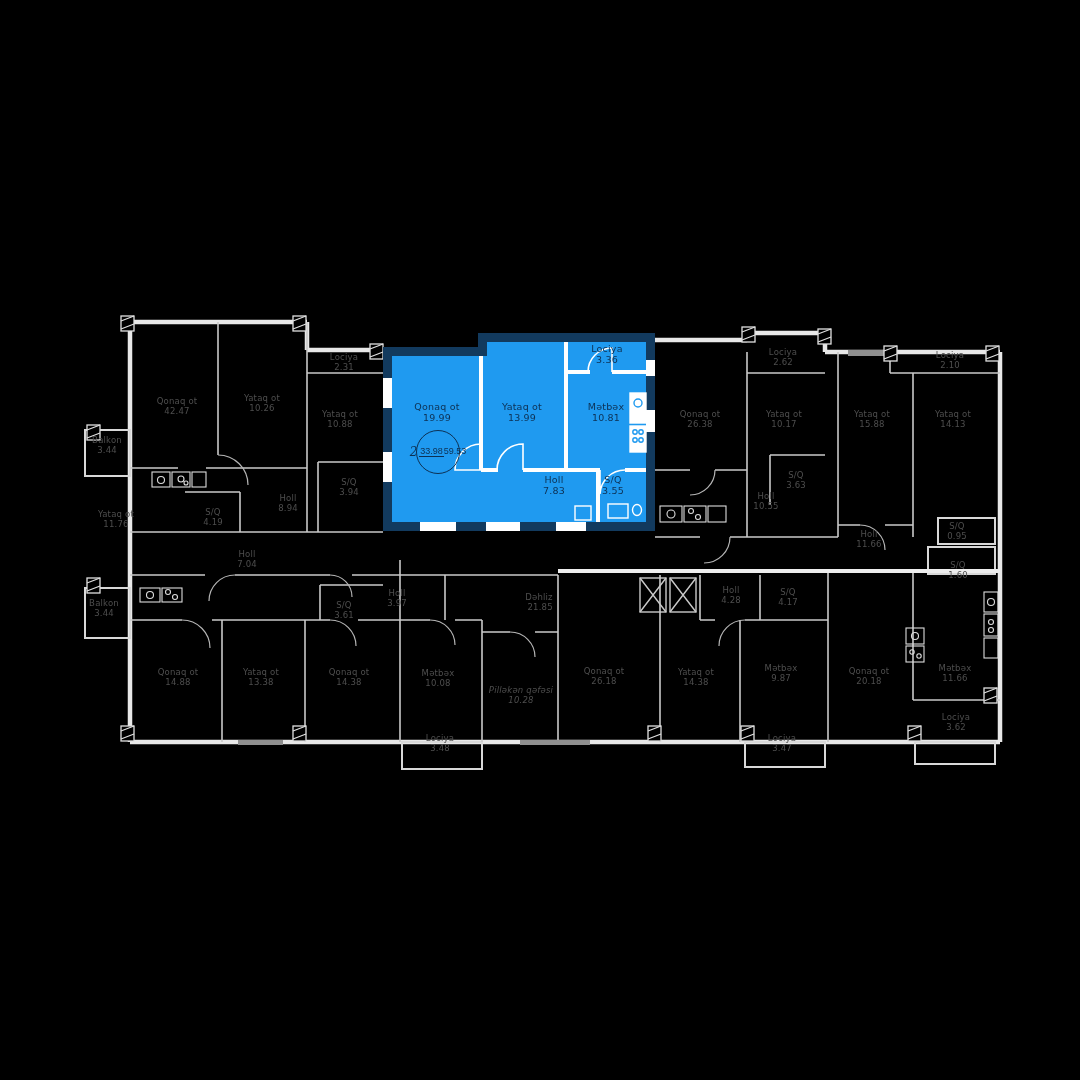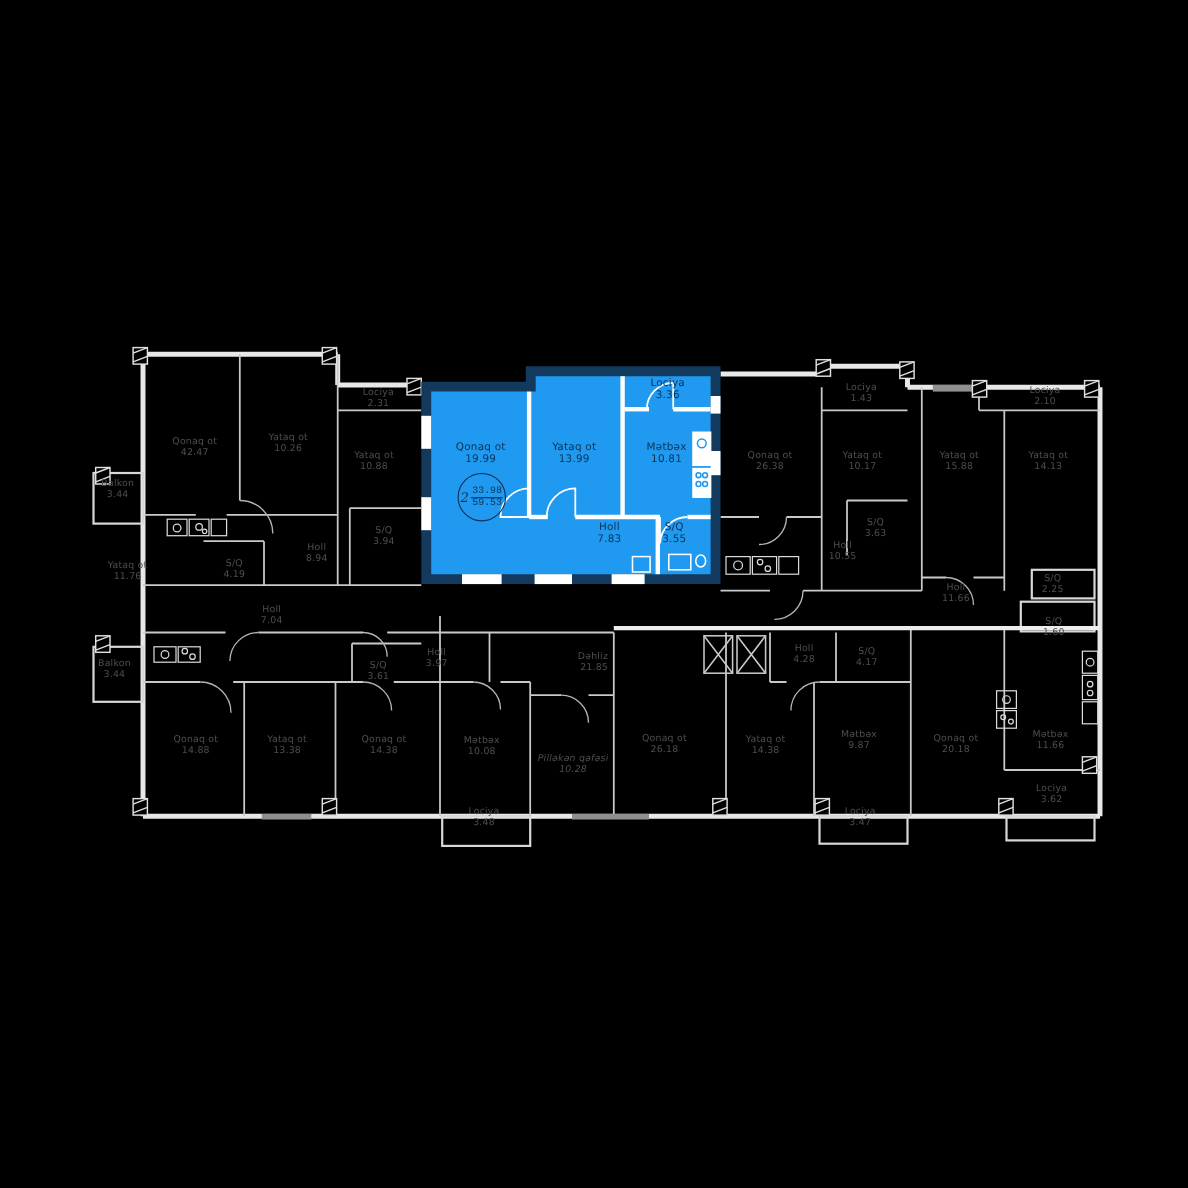--- a/index.html
+++ b/index.html
@@ -9,22 +9,22 @@
   #labels{position:absolute;left:0;top:0;width:1080px;height:1080px;pointer-events:none;}
   .room-label{position:absolute;transform:translate(-50%,-50%);text-align:center;
     color:#4e4e4e;font-size:8.5px;line-height:1.15;white-space:nowrap;letter-spacing:.2px;}
   .room-label .nm{display:block}
   .room-label .ar{display:block}
   .room-label.hl{color:#0d3154;font-size:9.5px;font-weight:500;}
   #badge{position:absolute;left:438px;top:452px;transform:translate(-50%,-50%);
     width:42px;height:42px;border:1.6px solid #0d3154;border-radius:50%;
     display:flex;align-items:center;justify-content:center;gap:2px;color:#0d3154;}
   #badge .cnt{font-size:12px;font-style:italic;font-family:"DejaVu Serif",serif;}
-  #badge .frac{display:flex;flex-direction:column;align-items:center;font-size:9px;
-    font-family:Liberation Mono, monospace;line-height:1.05;}
+  #badge .frac{display:flex;flex-direction:row;align-items:center;font-size:9px;
+    font-family:Liberation Sans, sans-serif;line-height:1.05;}
   #badge .frac .top{border-bottom:1px solid #0d3154;padding:0 1px;}
 </style>
 </head>
 <body>
 
 <div id="stage">
 
 <svg id="plan-svg" width="1080" height="1080" viewBox="0 0 1080 1080">
 
   <g stroke="#e8e8e8" stroke-width="4.5" fill="none">
@@ -358,21 +358,21 @@
       <div class="room-label" style="left: 956px; top: 723px;">
         <span class="nm">Lociya</span>
         <span class="ar">3.62</span>
       </div>
       <div class="room-label" style="left: 700px; top: 420px;">
         <span class="nm">Qonaq ot</span>
         <span class="ar">26.38</span>
       </div>
       <div class="room-label" style="left: 783px; top: 358px;">
         <span class="nm">Lociya</span>
-        <span class="ar">1.43</span>
+        <span class="ar">2.62</span>
       </div>
       <div class="room-label" style="left: 784px; top: 420px;">
         <span class="nm">Yataq ot</span>
         <span class="ar">10.17</span>
       </div>
       <div class="room-label" style="left: 796px; top: 481px;">
         <span class="nm">S/Q</span>
         <span class="ar">3.63</span>
       </div>
       <div class="room-label" style="left: 766px; top: 502px;">
@@ -390,21 +390,21 @@
       <div class="room-label" style="left: 953px; top: 420px;">
         <span class="nm">Yataq ot</span>
         <span class="ar">14.13</span>
       </div>
       <div class="room-label" style="left: 869px; top: 540px;">
         <span class="nm">Holl</span>
         <span class="ar">11.66</span>
       </div>
       <div class="room-label" style="left: 957px; top: 532px;">
         <span class="nm">S/Q</span>
-        <span class="ar">2.25</span>
+        <span class="ar">0.95</span>
       </div>
       <div class="room-label" style="left: 958px; top: 571px;">
         <span class="nm">S/Q</span>
         <span class="ar">1.60</span>
       </div>
       <div class="room-label hl" style="left: 437px; top: 413px;">
         <span class="nm">Qonaq ot</span>
         <span class="ar">19.99</span>
       </div>
       <div class="room-label hl" style="left: 522px; top: 413px;">

